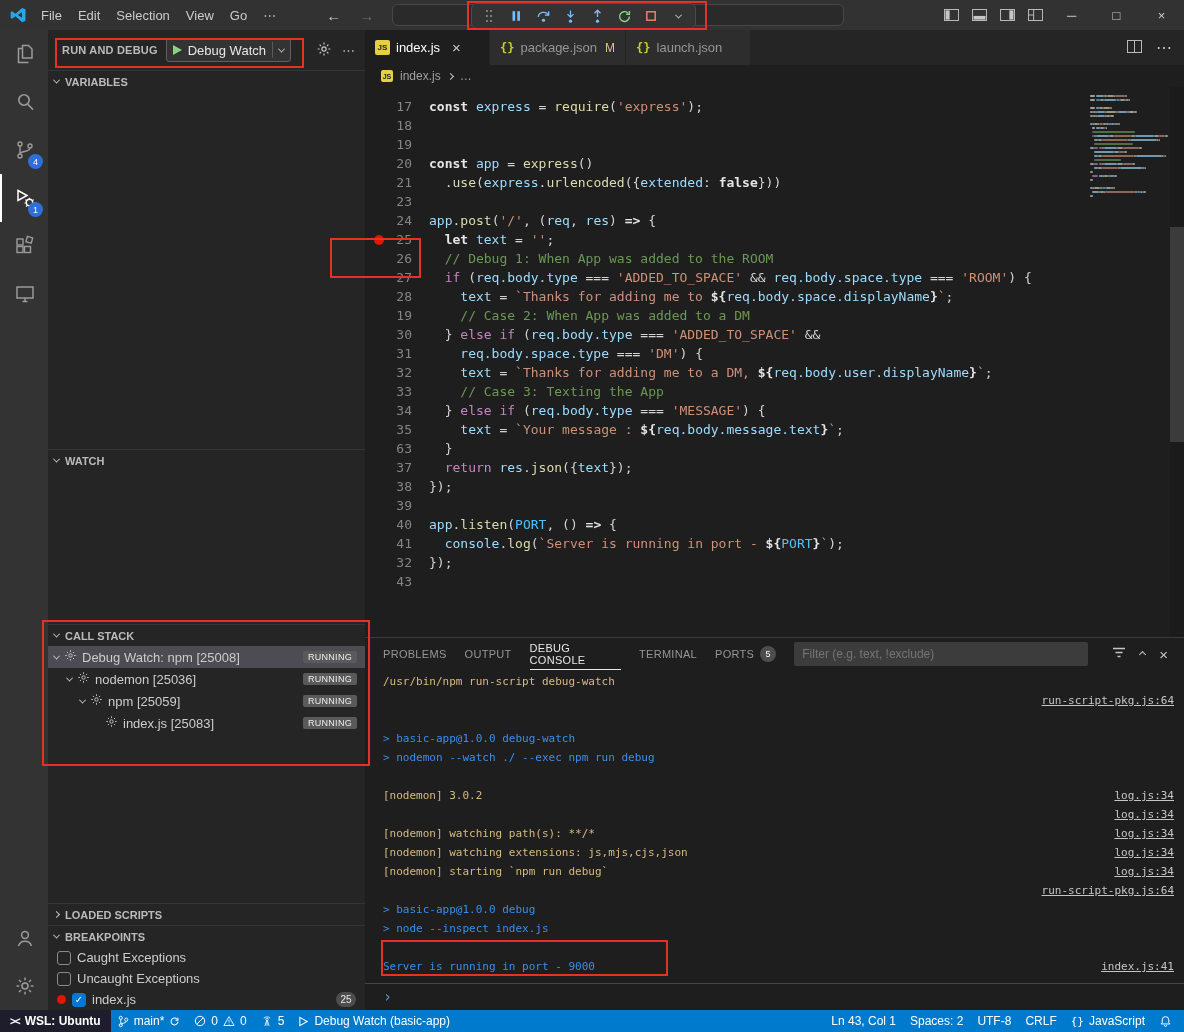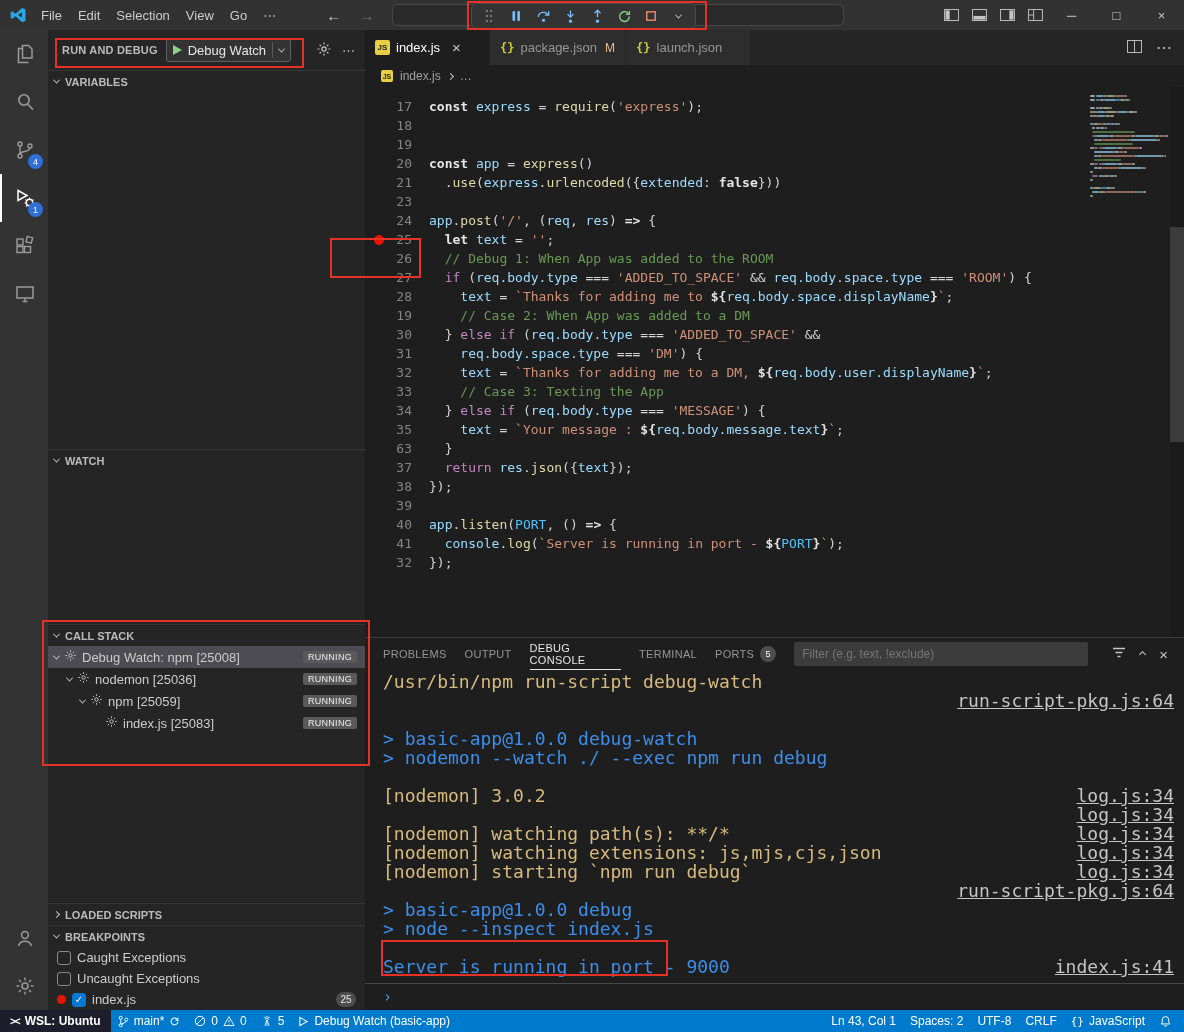--- a/index.html
+++ b/index.html
@@ -97,21 +97,21 @@
   .panel{flex:0 0 373px;position:relative;border-top:1px solid #3c3c3c;background:#1e1e1e;}
   .panel-header{height:32px;display:flex;align-items:center;padding:0 10px 0 18px;gap:18px;}
   .ptab{font-size:11px;color:#969696;height:100%;display:flex;align-items:center;gap:6px;letter-spacing:.3px;cursor:pointer;
     border-bottom:1px solid transparent;}
   .ptab.active{color:#e7e7e7;border-bottom:1px solid #e7e7e7;}
   .pbadge{background:#4d4d4d;color:#ffffff;font-size:9px;border-radius:50%;width:16px;height:16px;
     display:flex;align-items:center;justify-content:center;}
   .pfilter{margin-left:auto;width:300px;height:24px;background:#3c3c3c;border:none;outline:none;color:#cccccc;
     font-size:12px;padding:0 8px;border-radius:2px;font-family:"Liberation Sans",sans-serif;}
   .panel-icons{display:flex;align-items:center;gap:14px;padding:0 6px;color:#c5c5c5;}
-  .console{padding:2px 10px 0 18px;font-family:"DejaVu Sans Mono",monospace;font-size:18px;}
+  .console{padding:2px 10px 0 18px;font-family:"DejaVu Sans Mono",monospace;font-size:11px;}
   .con-row{display:flex;height:19px;line-height:19px;white-space:pre;}
   .c-yellow{color:#d7ba7d;} .c-blue{color:#3b8eea;}
   .con-link{margin-left:auto;color:#c5c5c5;text-decoration:underline;cursor:pointer;}
   .console-prompt{position:absolute;left:0;right:0;bottom:0;height:27px;border-top:1px solid #474747;
     display:flex;align-items:center;padding-left:18px;color:#569cd6;font-size:15px;font-family:"DejaVu Sans Mono",monospace;}
 
   
   .statusbar{position:absolute;left:0;top:1010px;width:1184px;height:22px;background:#007acc;color:#ffffff;
     font-size:12px;display:flex;align-items:center;z-index:5;}
   .sb-item{display:flex;align-items:center;gap:5px;padding:8px 7px;height:100%;cursor:pointer;white-space:nowrap;}
@@ -442,20 +442,21 @@
           <div class="code-line"><div class="gutter"><span>33</span></div><div class="ltext"><span class="t-op">    </span><span class="t-cmt">// Case 3: Texting the App</span></div></div>
           <div class="code-line"><div class="gutter"><span>34</span></div><div class="ltext"><span class="t-op">  } </span><span class="t-ctrl">else</span><span class="t-op"> </span><span class="t-ctrl">if</span><span class="t-op"> (</span><span class="t-var">req.body.type</span><span class="t-op"> === </span><span class="t-str">'MESSAGE'</span><span class="t-op">) {</span></div></div>
           <div class="code-line"><div class="gutter"><span>35</span></div><div class="ltext"><span class="t-op">    </span><span class="t-var">text</span><span class="t-op"> = </span><span class="t-str">`Your message : </span><span class="t-kw">${</span><span class="t-var">req.body.message.text</span><span class="t-kw">}</span><span class="t-str">`</span><span class="t-op">;</span></div></div>
           <div class="code-line"><div class="gutter"><span>63</span></div><div class="ltext"><span class="t-op">  }</span></div></div>
           <div class="code-line"><div class="gutter"><span>37</span></div><div class="ltext"><span class="t-op">  </span><span class="t-ctrl">return</span><span class="t-op"> </span><span class="t-var">res</span><span class="t-op">.</span><span class="t-fn">json</span><span class="t-op">({</span><span class="t-var">text</span><span class="t-op">});</span></div></div>
           <div class="code-line"><div class="gutter"><span>38</span></div><div class="ltext"><span class="t-op">});</span></div></div>
           <div class="code-line"><div class="gutter"><span>39</span></div><div class="ltext"></div></div>
           <div class="code-line"><div class="gutter"><span>40</span></div><div class="ltext"><span class="t-var">app</span><span class="t-op">.</span><span class="t-fn">listen</span><span class="t-op">(</span><span class="t-const">PORT</span><span class="t-op">, () </span><span class="t-kw">=&gt;</span><span class="t-op"> {</span></div></div>
           <div class="code-line"><div class="gutter"><span>41</span></div><div class="ltext"><span class="t-op">  </span><span class="t-var">console</span><span class="t-op">.</span><span class="t-fn">log</span><span class="t-op">(</span><span class="t-str">`Server is running in port - </span><span class="t-kw">${</span><span class="t-const">PORT</span><span class="t-kw">}</span><span class="t-str">`</span><span class="t-op">);</span></div></div>
           <div class="code-line"><div class="gutter"><span>32</span></div><div class="ltext"><span class="t-op">});</span></div></div>
+          <div class="code-line"><div class="gutter"><span>43</span></div><div class="ltext"></div></div>
         </div>
       <div class="minimap">
           <div class="mm-line">
             <span class="mm-tok t-kw" style="width: 5.25px;"></span>
             <span class="mm-tok t-op" style="width: 1.05px; opacity: 0;"></span>
             <span class="mm-tok t-var" style="width: 7.35px;"></span>
             <span class="mm-tok t-op" style="width: 3.15px;"></span>
             <span class="mm-tok t-fn" style="width: 7.35px;"></span>
             <span class="mm-tok t-op" style="width: 1.05px;"></span>
             <span class="mm-tok t-str" style="width: 9.45px;"></span>

